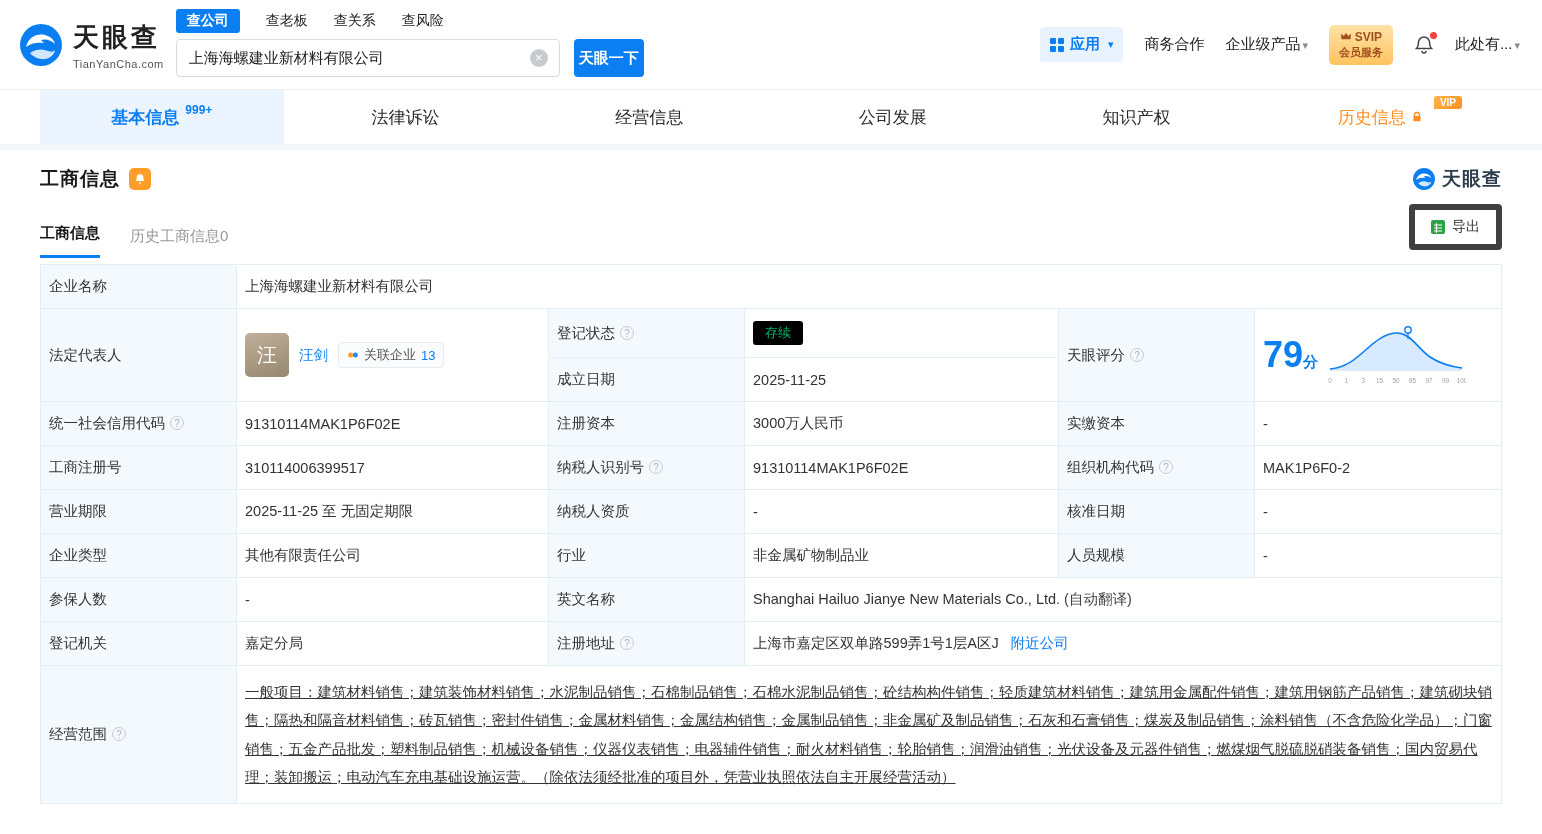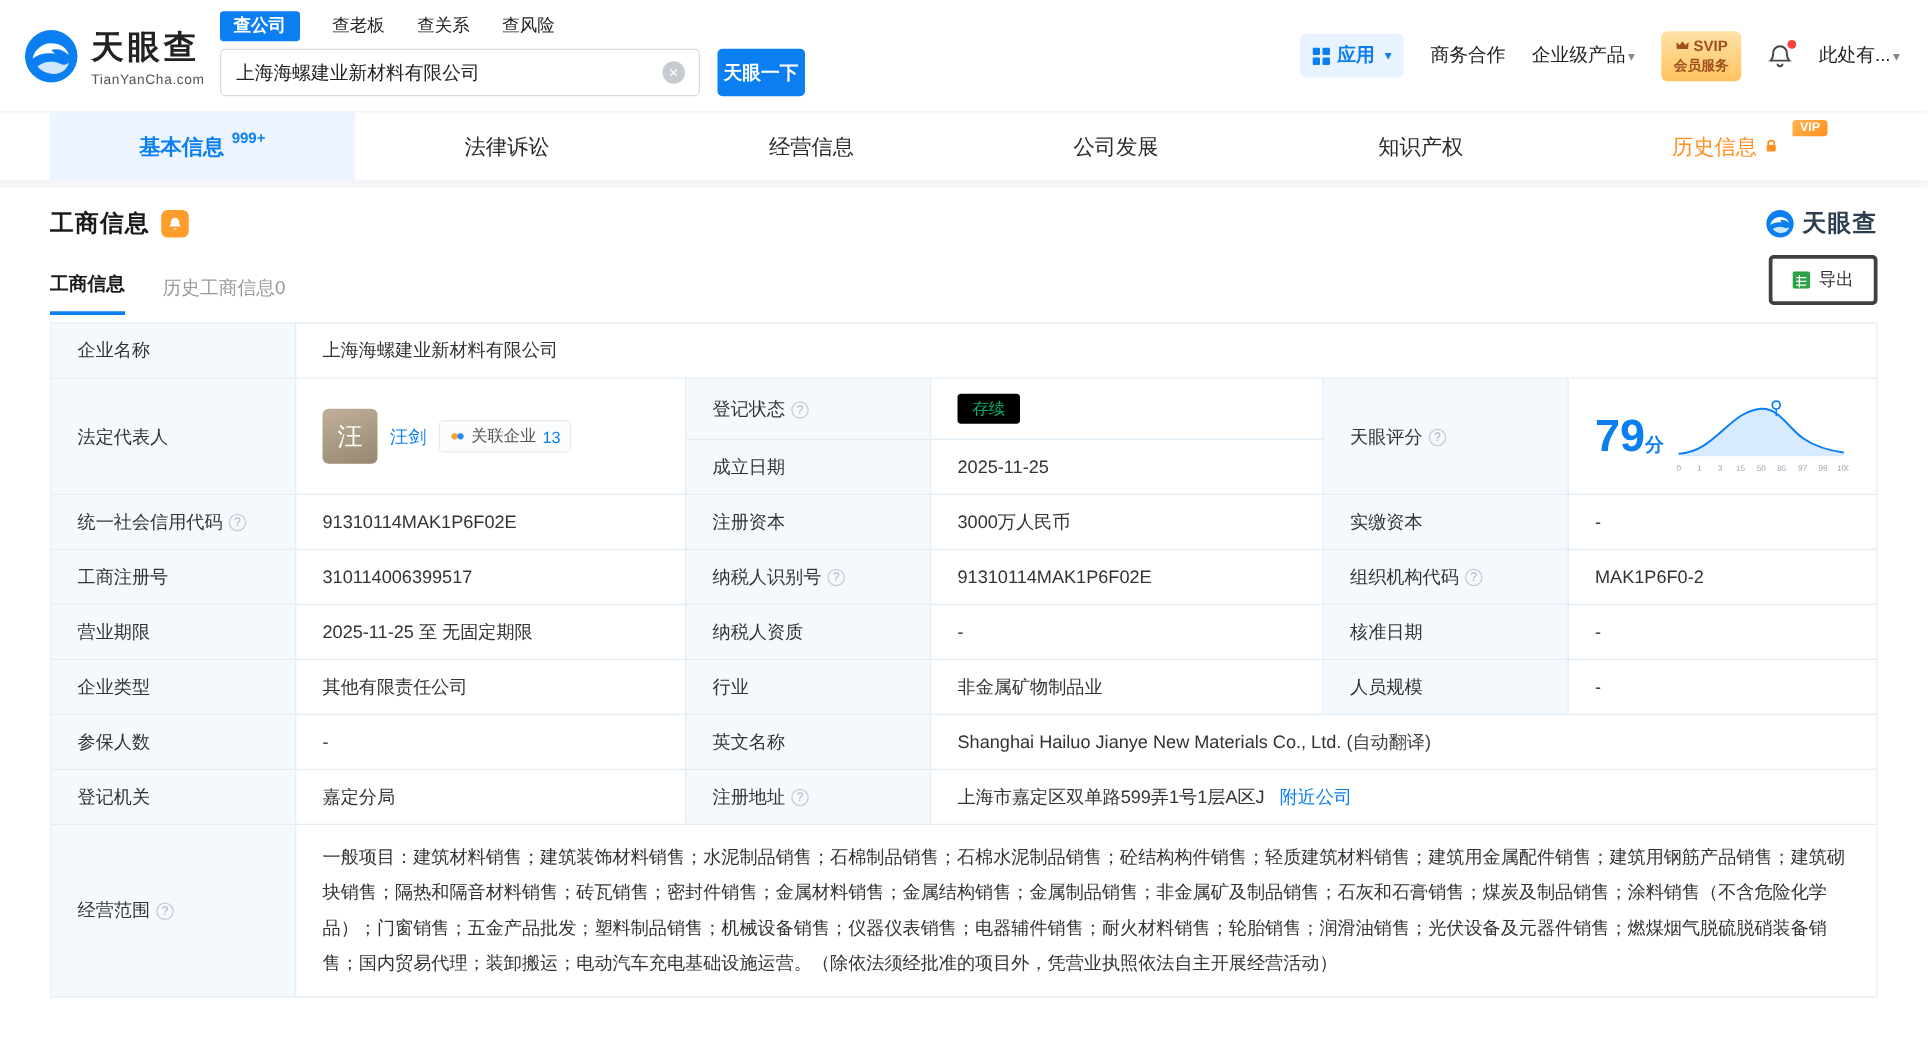--- a/index.html
+++ b/index.html
@@ -56,41 +56,41 @@
   .section-head { display:flex; align-items:center; margin-top:16px; }
   .section-title { font-size:19px; font-weight:bold; color:#1a1a1a; letter-spacing:1px; }
   .bell-badge { width:22px; height:22px; background:#ff9d2b; border-radius:5px; margin-left:9px;
       display:flex; align-items:center; justify-content:center; cursor:pointer; }
   .watermark { margin-left:auto; display:flex; align-items:center; gap:6px; }
   .watermark-text { font-size:19px; font-weight:bold; color:#2c3e50; letter-spacing:1px; }
 
   .subtab-row { display:flex; align-items:flex-end; margin-top:12px; }
   .subtab { font-size:15px; color:#999; padding-bottom:12px; margin-right:30px; cursor:pointer; }
   .subtab.active { color:#1a1a1a; font-weight:bold; border-bottom:3px solid #0b7ff2; }
-  .export-btn { margin-left:auto; display:flex; align-items:center; gap:7px; border:3px solid #404040; background:#fff;
+  .export-btn { margin-left:auto; display:flex; align-items:center; gap:7px; border:6px solid #404040; background:#fff;
       border-radius:4px; padding:8px 16px; font-size:14px; color:#333; cursor:pointer; margin-bottom:8px; font-family:inherit; }
 
   
   table.info-table { width:100%; border-collapse:collapse; table-layout:fixed; margin-top:6px; font-size:14.5px; }
-  .info-table td { border:1px solid #e3edf5; padding:12px 21px; vertical-align:middle; word-break:break-all; color:#333; }
+  .info-table td { border:1px solid #e3edf5; padding:12px 8px; vertical-align:middle; word-break:break-all; color:#333; }
   td.lbl { background:#f4f9fd; }
   .help { display:inline-block; width:14px; height:14px; border:1px solid #c3ccd6; border-radius:50%; color:#aab4bf;
       font-size:10px; line-height:13px; text-align:center; margin-left:5px; vertical-align:1px; cursor:pointer; }
   .link { color:#0b7ff2; cursor:pointer; text-decoration:none; }
   .status-badge { display:inline-block; background:#000000; color:#00b268; font-size:13px; padding:3px 12px; border-radius:3px; }
   .avatar { width:44px; height:44px; border-radius:5px; background:linear-gradient(160deg,#c0b09b,#96876f);
       color:#fff; font-size:20px; display:flex; align-items:center; justify-content:center; cursor:pointer; flex:none; }
   .rep-cell { display:flex; align-items:center; gap:10px; }
   .rel-badge { display:inline-flex; align-items:center; gap:5px; border:1px solid #e6eaef; background:#fbfcfd;
       border-radius:4px; padding:3px 8px; font-size:13px; color:#555; cursor:pointer; white-space:nowrap; }
   .rel-count { color:#0b7ff2; }
   .score-cell { display:flex; align-items:center; gap:8px; }
   .score-num { font-size:36px; font-weight:bold; color:#0b7ff2; line-height:1; }
   .score-unit { font-size:15px; color:#0b7ff2; font-weight:bold; }
-  .scope-text { line-height:1.95; }
+  .scope-text { line-height:1.95;text-decoration:underline; }
   .muted { color:#404040; }
   .addr-link { margin-left:8px; }
 </style>
 </head>
 <body>
 
 <div class="header">
   <div class="logo">
     <svg width="46" height="46" viewBox="0 0 46 46">
       <circle cx="23" cy="23" r="21" fill="#0b7ff2"></circle>

